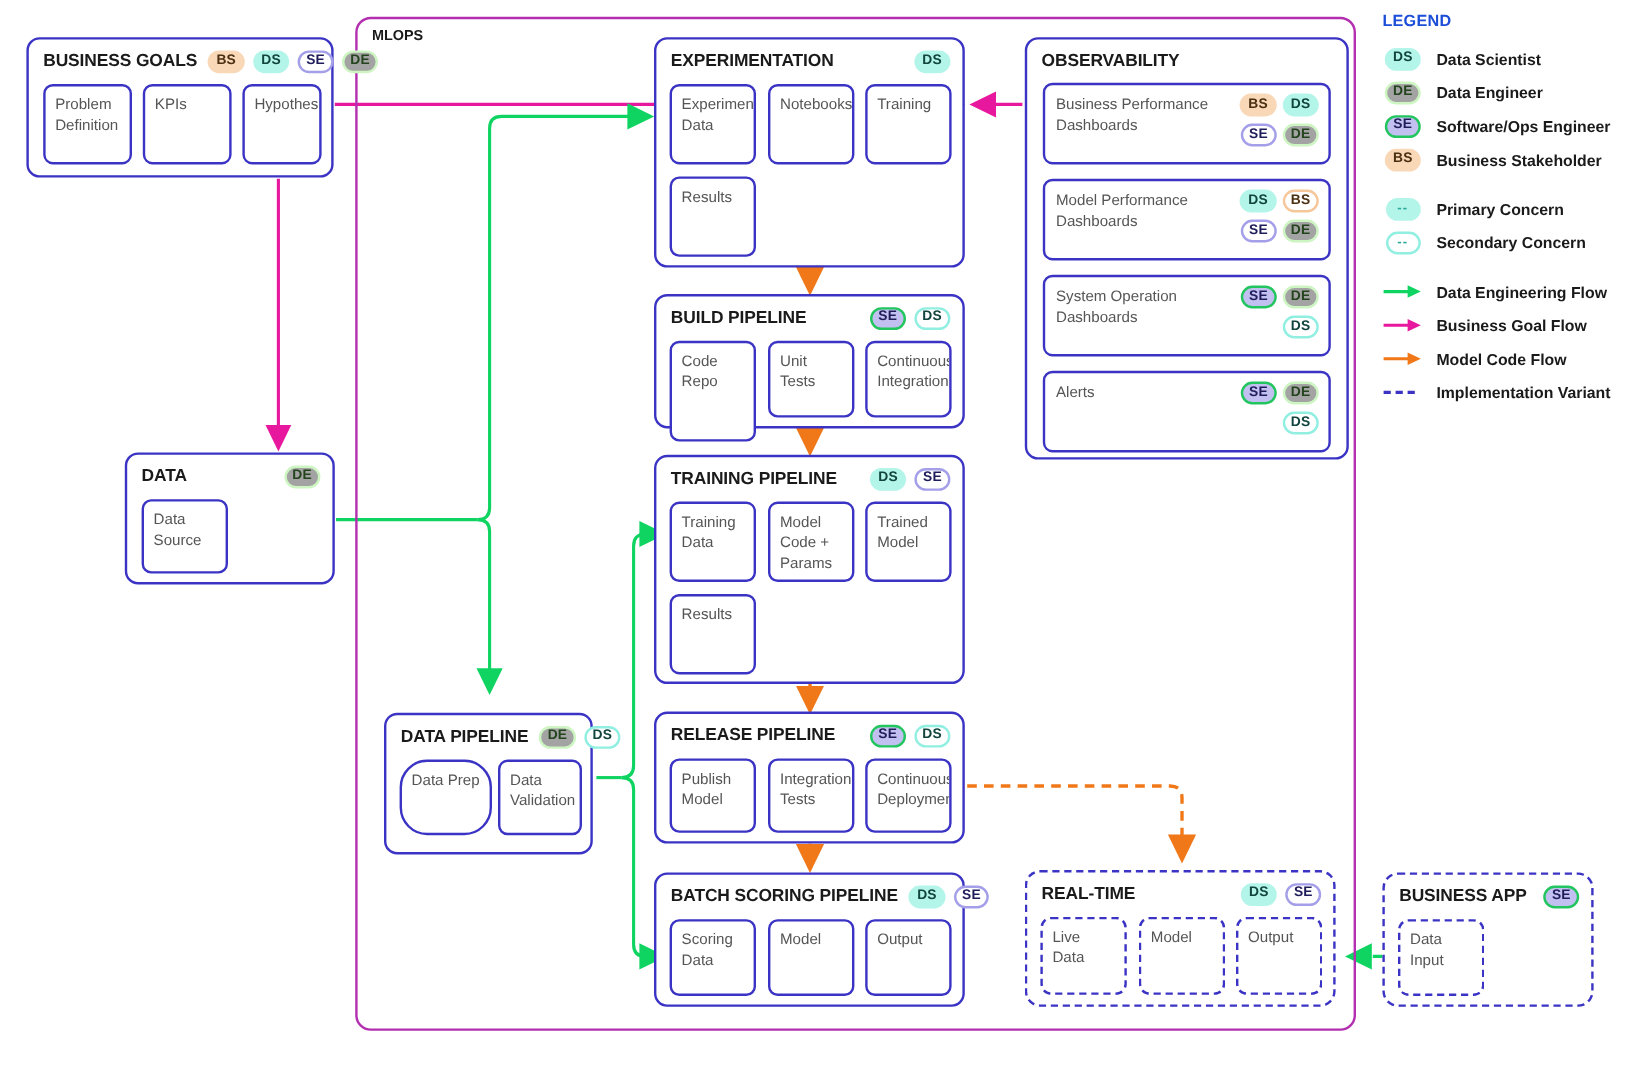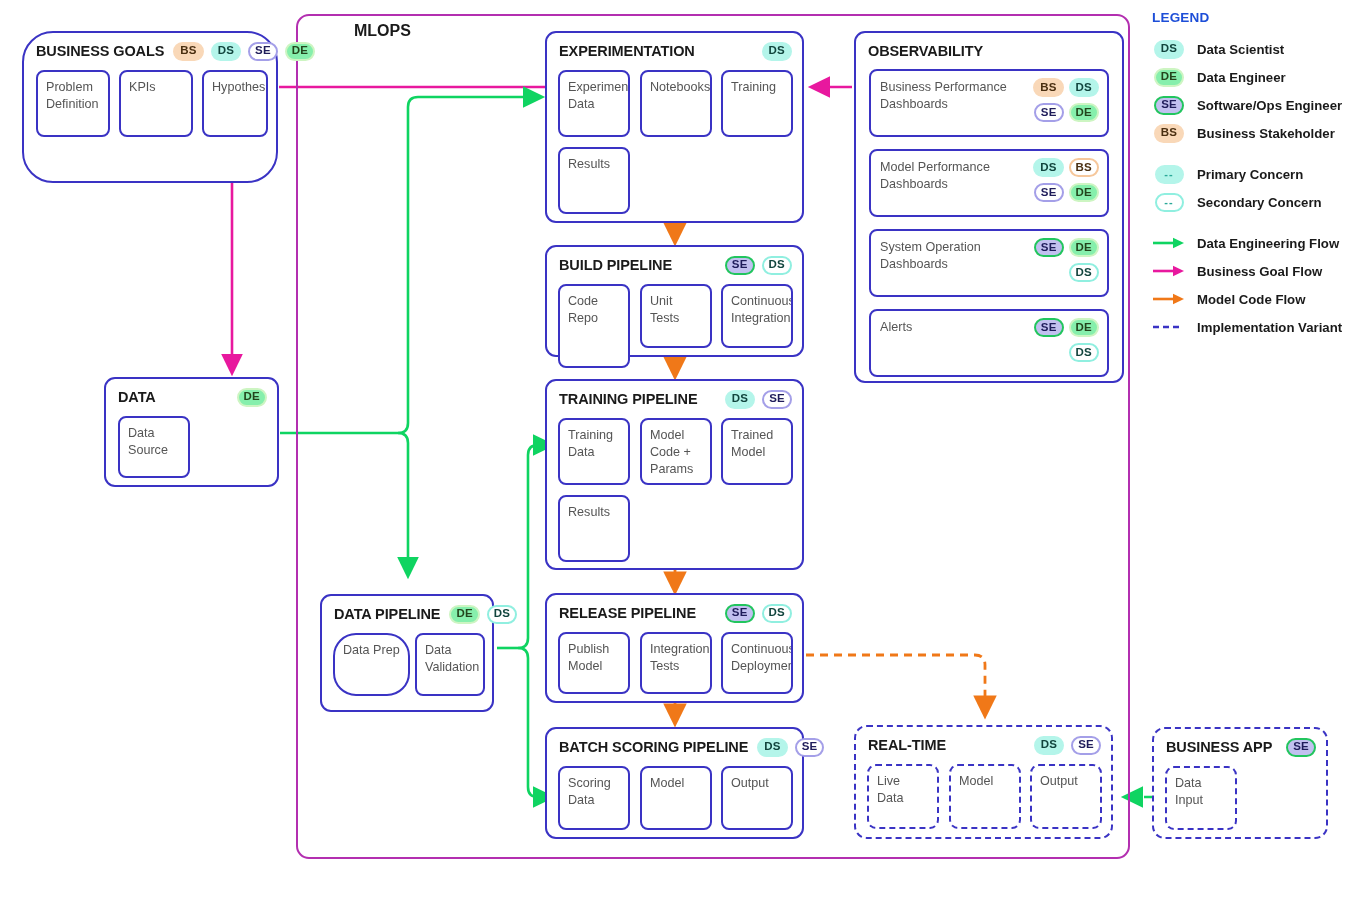--- a/index.html
+++ b/index.html
@@ -68,21 +68,21 @@
     min-width: 27px;
     height: 19px;
     padding: 0 5px;
     border-radius: 10px;
     font-size: 11.5px;
     font-weight: bold;
     line-height: 1;
     letter-spacing: 0.2px;
   }
   .badge.ds { background: #b4f5ea; color: #11443d; border: 2px solid #b4f5ea; }
-  .badge.de { background: #86efac; color: #23441c; border: 2px solid #cdf5c2; }
+  .badge.de { background: #a3a3a3; color: #23441c; border: 2px solid #cdf5c2; }
   .badge.se { background: #c2c0f0; color: #1f1c5a; border: 2px solid #22c55e; }
   .badge.bs { background: #f9d8b8; color: #4a2f11; border: 2px solid #f9d8b8; }
   .badge.ds.sec { background: #ffffff; border-color: #90efe0; color: #11443d; }
   .badge.se.sec { background: #ffffff; border-color: #a49fe8; color: #1f1c5a; }
   .badge.bs.sec { background: #ffffff; border-color: #f6c79b; color: #4a2f11; }
   
   .item {
     position: absolute;
     border: 2px solid #3a33c4;
     border-radius: 8px;
@@ -130,24 +130,23 @@
     left: 296px; top: 14px;
     width: 834px; height: 845px;
     border: 2.4px solid #b32fb0;
     border-radius: 13px;
     background: transparent;
     z-index: 2;
   }
   #mlops-label {
     position: absolute;
     left: 12px; top: 6px;
-    font-size: 16px;
+    font-size: 12px;
     font-weight: bold;
     color: #1a1a1a;
-    margin-left: 44px;
   }
   
   #legend {
     position: absolute;
     left: 1152px; top: 10px;
     width: 205px;
     z-index: 4;
   }
   #legend-title {
     font-size: 13.5px;
@@ -255,21 +254,21 @@
 
     <g>
       <path d="M806,655 L975,655 Q985,655 985,665 L985,715" fill="none" stroke="#f07818" stroke-width="2.8" stroke-dasharray="8 6" marker-end="url(#ah-orange)"></path>
     </g>
   </svg>
 
   <div id="mlops">
     <div id="mlops-label">MLOPS</div>
   </div>
 
-  <div class="group" style="left:22px; top:31px; width:256px; height:152px;border-radius:31px;">
+  <div class="group" style="left:22px; top:31px; width:256px; height:117px;">
     <div class="group-head">
       <span class="group-title">BUSINESS GOALS</span>
       <span class="badge-row">
         <span class="badge bs">BS</span>
         <span class="badge ds">DS</span>
         <span class="badge se sec">SE</span>
         <span class="badge de">DE</span>
       </span>
     </div>
     <div class="item" style="left:12px; top:37px; width:74px; height:67px;">Problem Definition</div>

